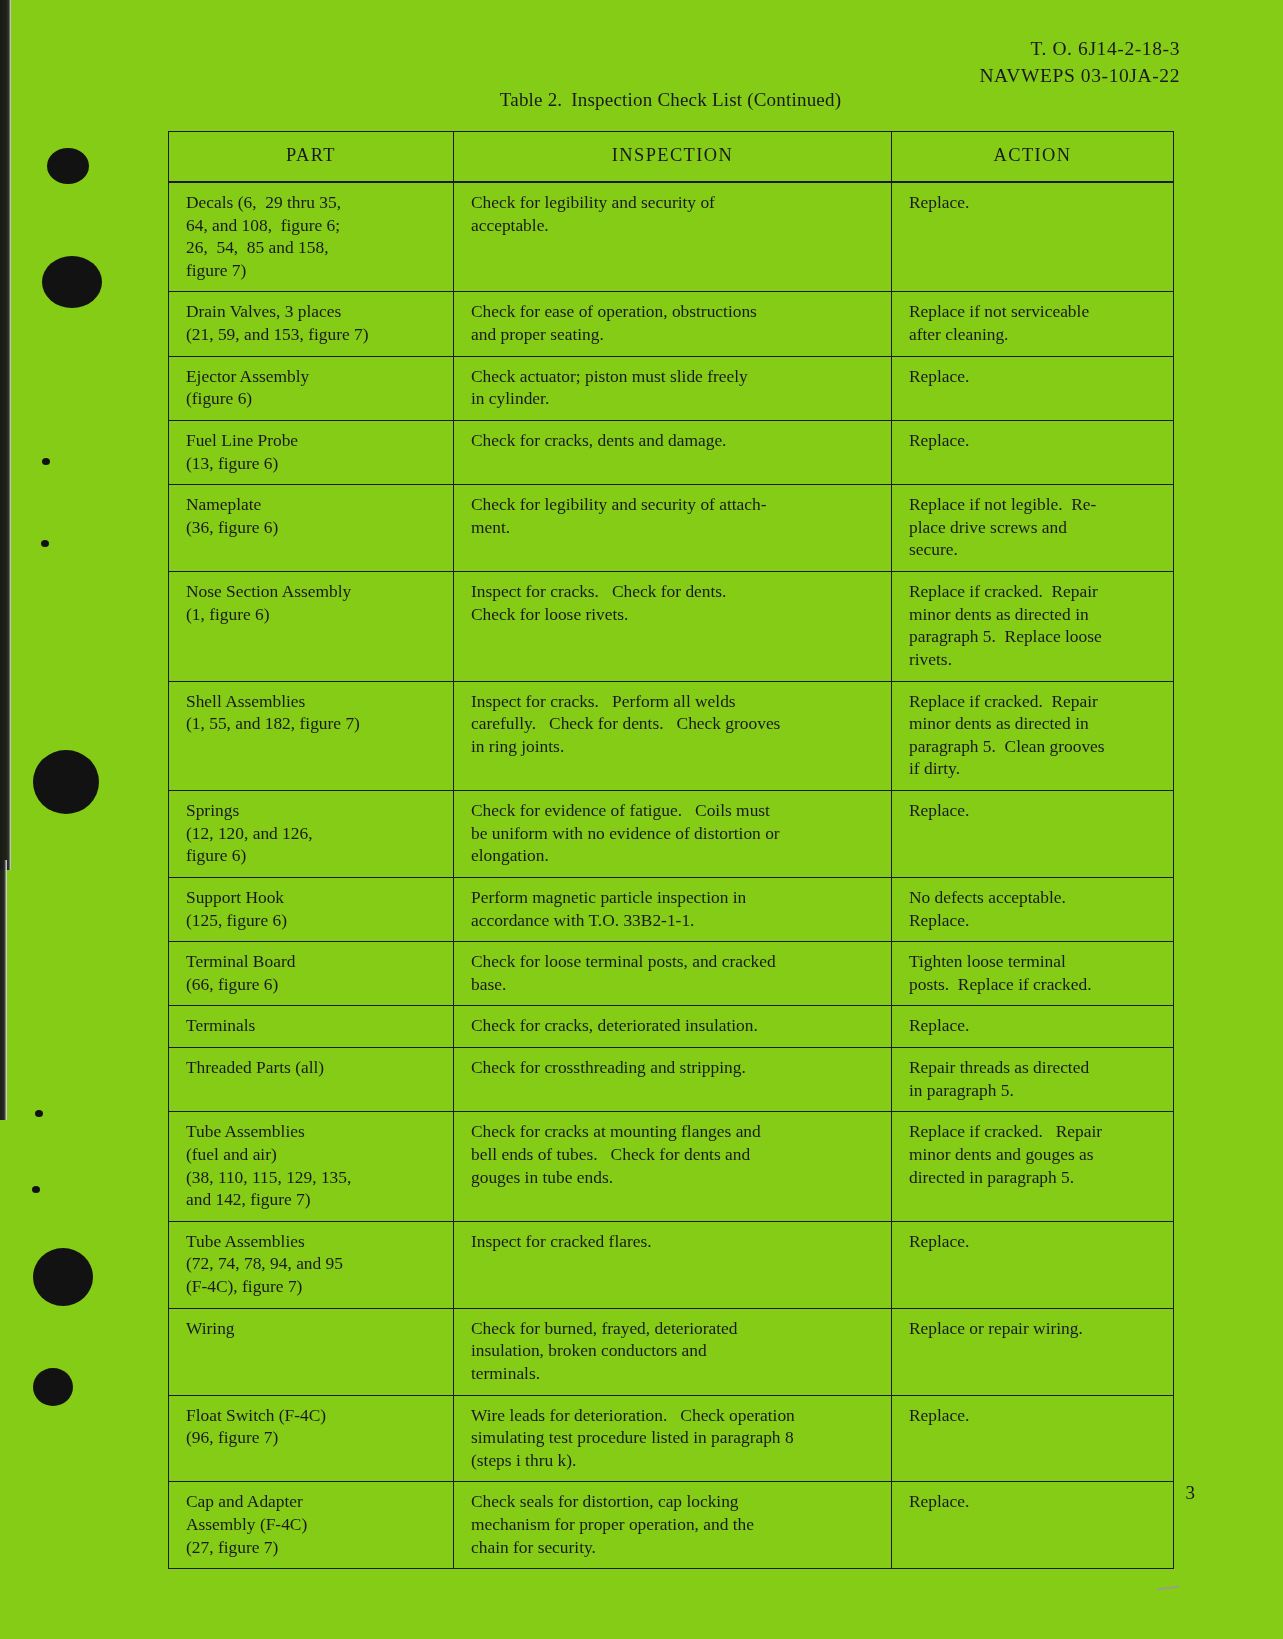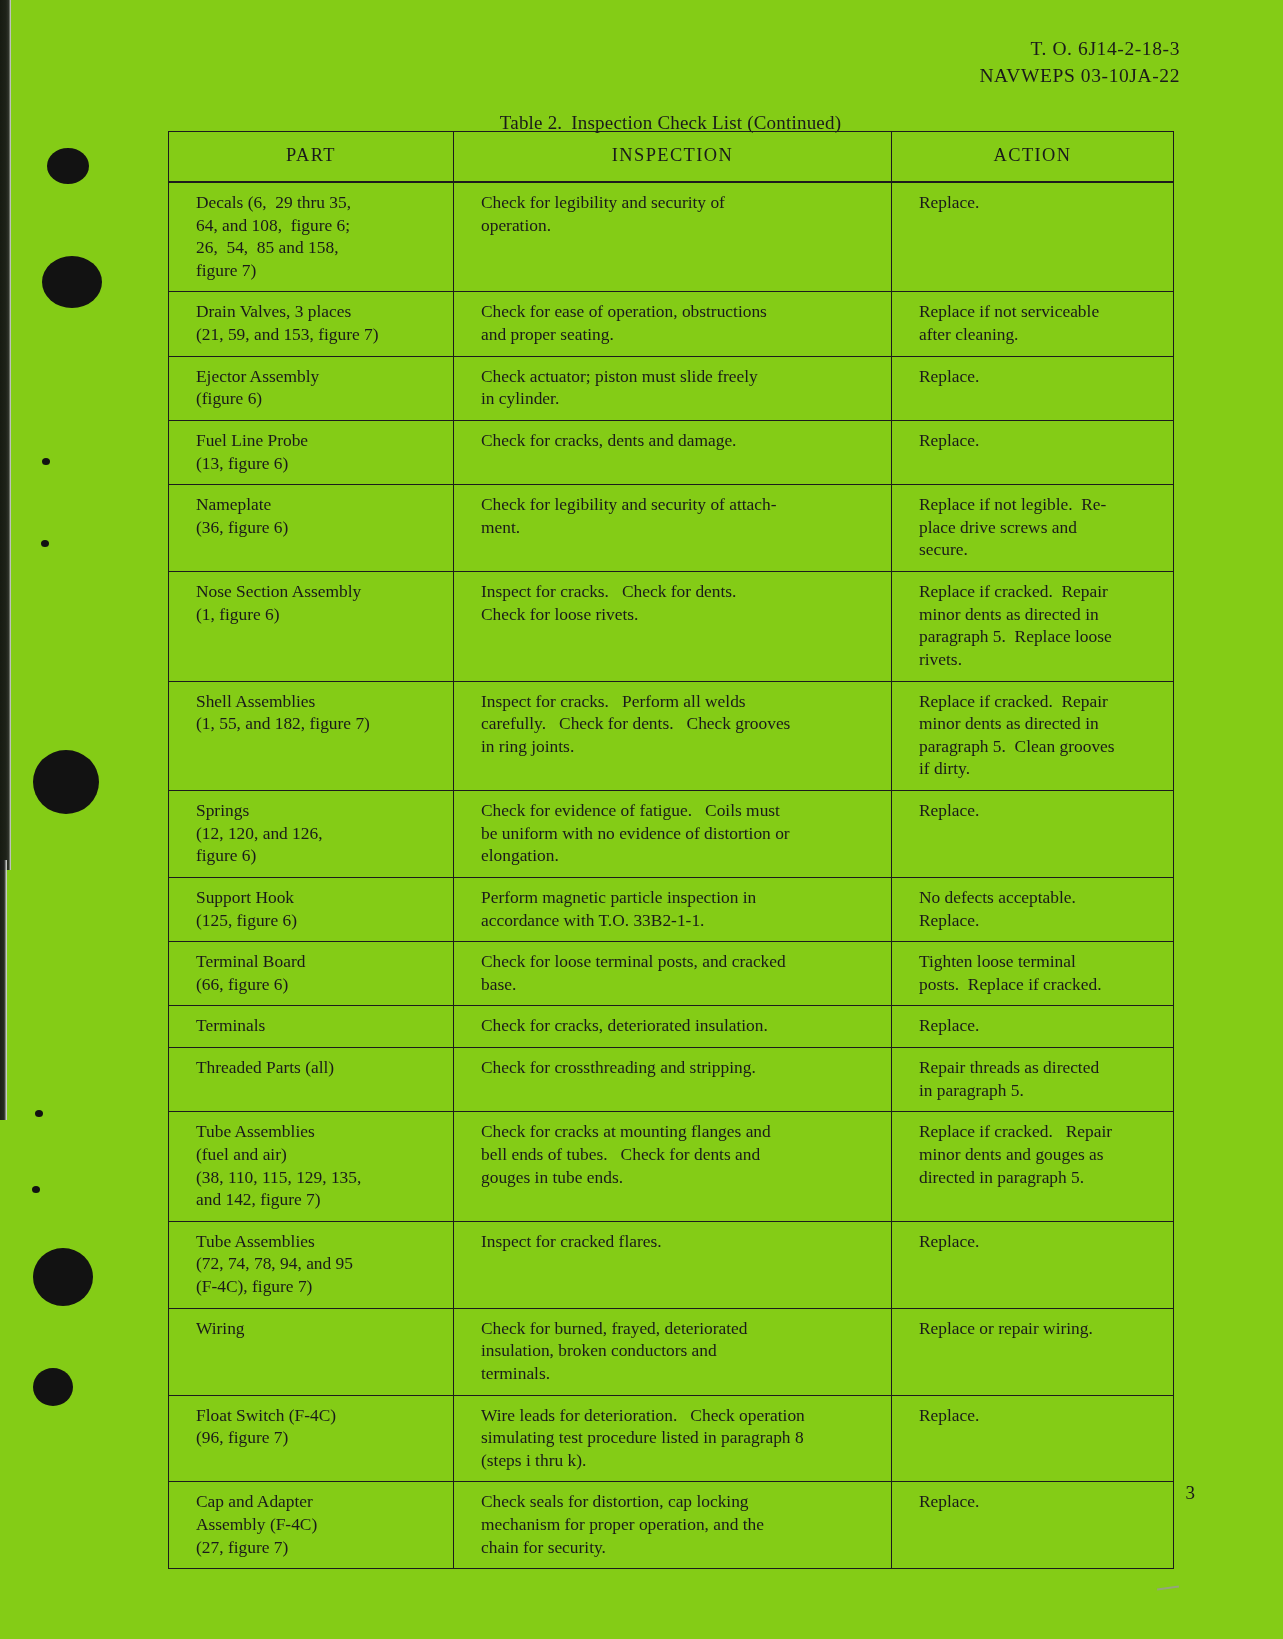--- a/index.html
+++ b/index.html
@@ -52,21 +52,21 @@
     font-size: 19.5px;
     line-height: 1.38;
     letter-spacing: .6px;
     white-space: nowrap;
   }
 
   
   .table-caption {
     position: absolute;
     left: 168px;
-    top: 112px;
+    top: 89px;
     width: 1005px;
     text-align: center;
     font-size: 19px;
     letter-spacing: .2px;
   }
   .table-caption .cap-num { margin-right: 9px; }
 
   
   .tbl-wrap {
     position: absolute;
@@ -82,21 +82,21 @@
     line-height: 1.30;
   }
   table.checklist col.c-part { width: 285px; }
   table.checklist col.c-insp { width: 438px; }
   table.checklist col.c-act  { width: 282px; }
 
   table.checklist th,
   table.checklist td {
     border: 1.6px solid #1c1c1c;
     vertical-align: top;
-    padding: 8px 11px 10px 27px;
+    padding: 8px 11px 10px 17px;
     font-weight: normal;
   }
   table.checklist thead th {
     text-align: center;
     padding: 12px 6px 13px 6px;
     font-size: 18.4px;
     letter-spacing: 1.4px;
     border-bottom-width: 2px;
     margin-left: 20px;
   }
@@ -169,21 +169,21 @@
       <tbody id="tbody">
           <tr>
             <td class="part">
               <span class="ln">Decals (6,  29 thru 35,</span>
               <span class="ln">64, and 108,  figure 6;</span>
               <span class="ln">26,  54,  85 and 158,</span>
               <span class="ln">figure 7)</span>
             </td>
             <td class="insp">
               <span class="ln">Check for legibility and security of</span>
-              <span class="ln">operation.</span>
+              <span class="ln">acceptable.</span>
             </td>
             <td class="act">
               <span class="ln">Replace.</span>
             </td>
           </tr>
           <tr>
             <td class="part">
               <span class="ln">Drain Valves, 3 places</span>
               <span class="ln">(21, 59, and 153, figure 7)</span>
             </td>

